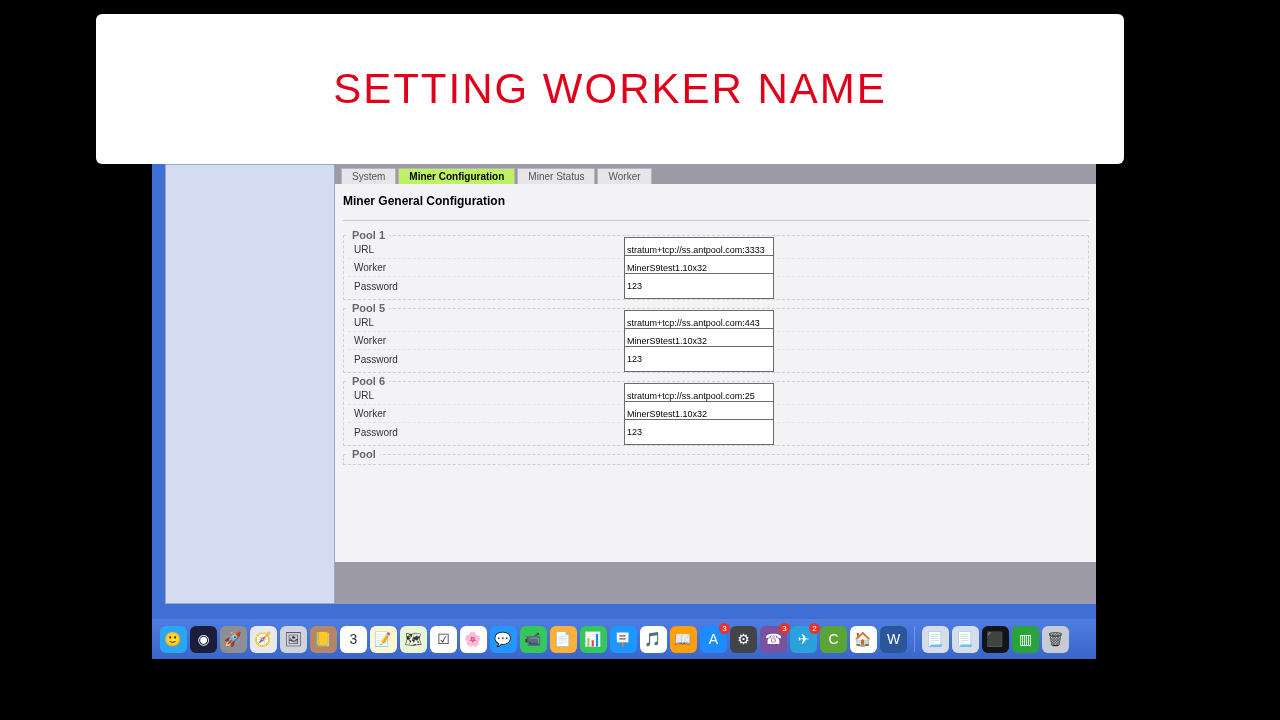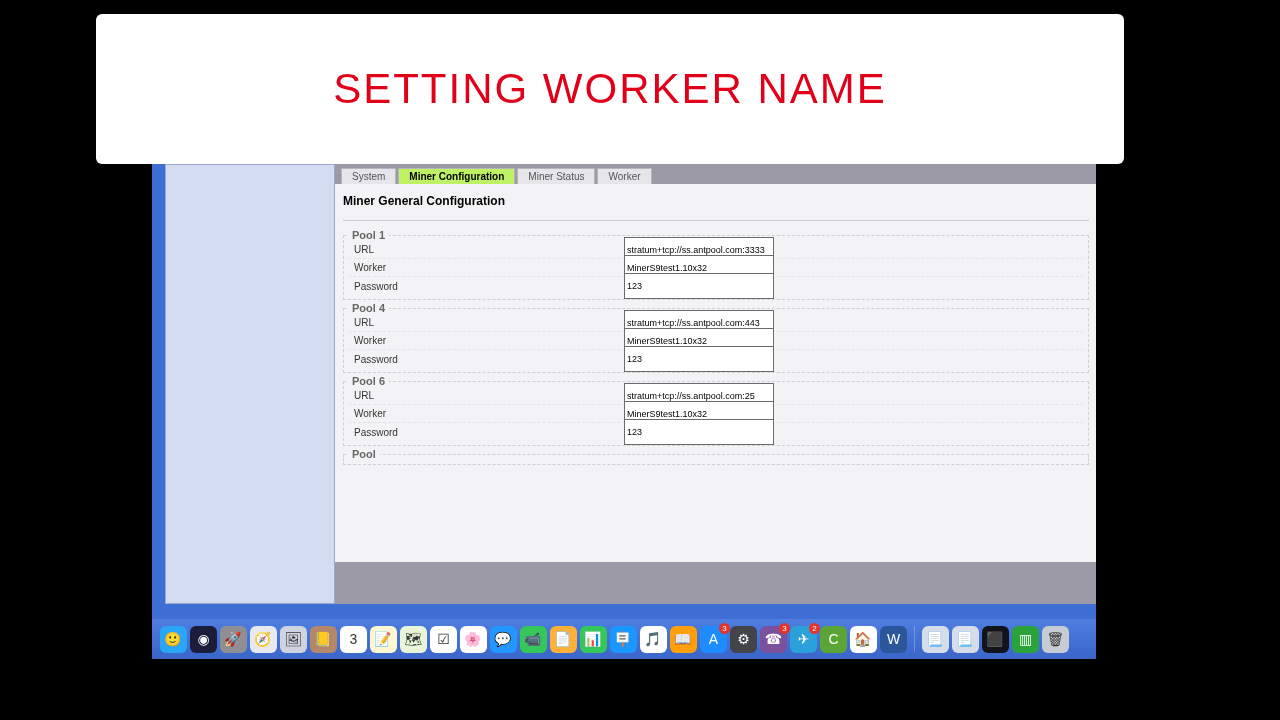--- a/index.html
+++ b/index.html
@@ -259,21 +259,21 @@
             <div class="row">
               <label>Worker</label>
               <input type="text" value="MinerS9test1.10x32" style="">
             </div>
             <div class="row">
               <label>Password</label>
               <input type="text" value="123" style="">
             </div>
           </fieldset>
           <fieldset class="pool">
-            <legend>Pool 4</legend>
+            <legend>Pool 5</legend>
             <div class="row">
               <label>URL</label>
               <input type="text" value="stratum+tcp://ss.antpool.com:443" style="">
             </div>
             <div class="row">
               <label>Worker</label>
               <input type="text" value="MinerS9test1.10x32" style="">
             </div>
             <div class="row">
               <label>Password</label>

